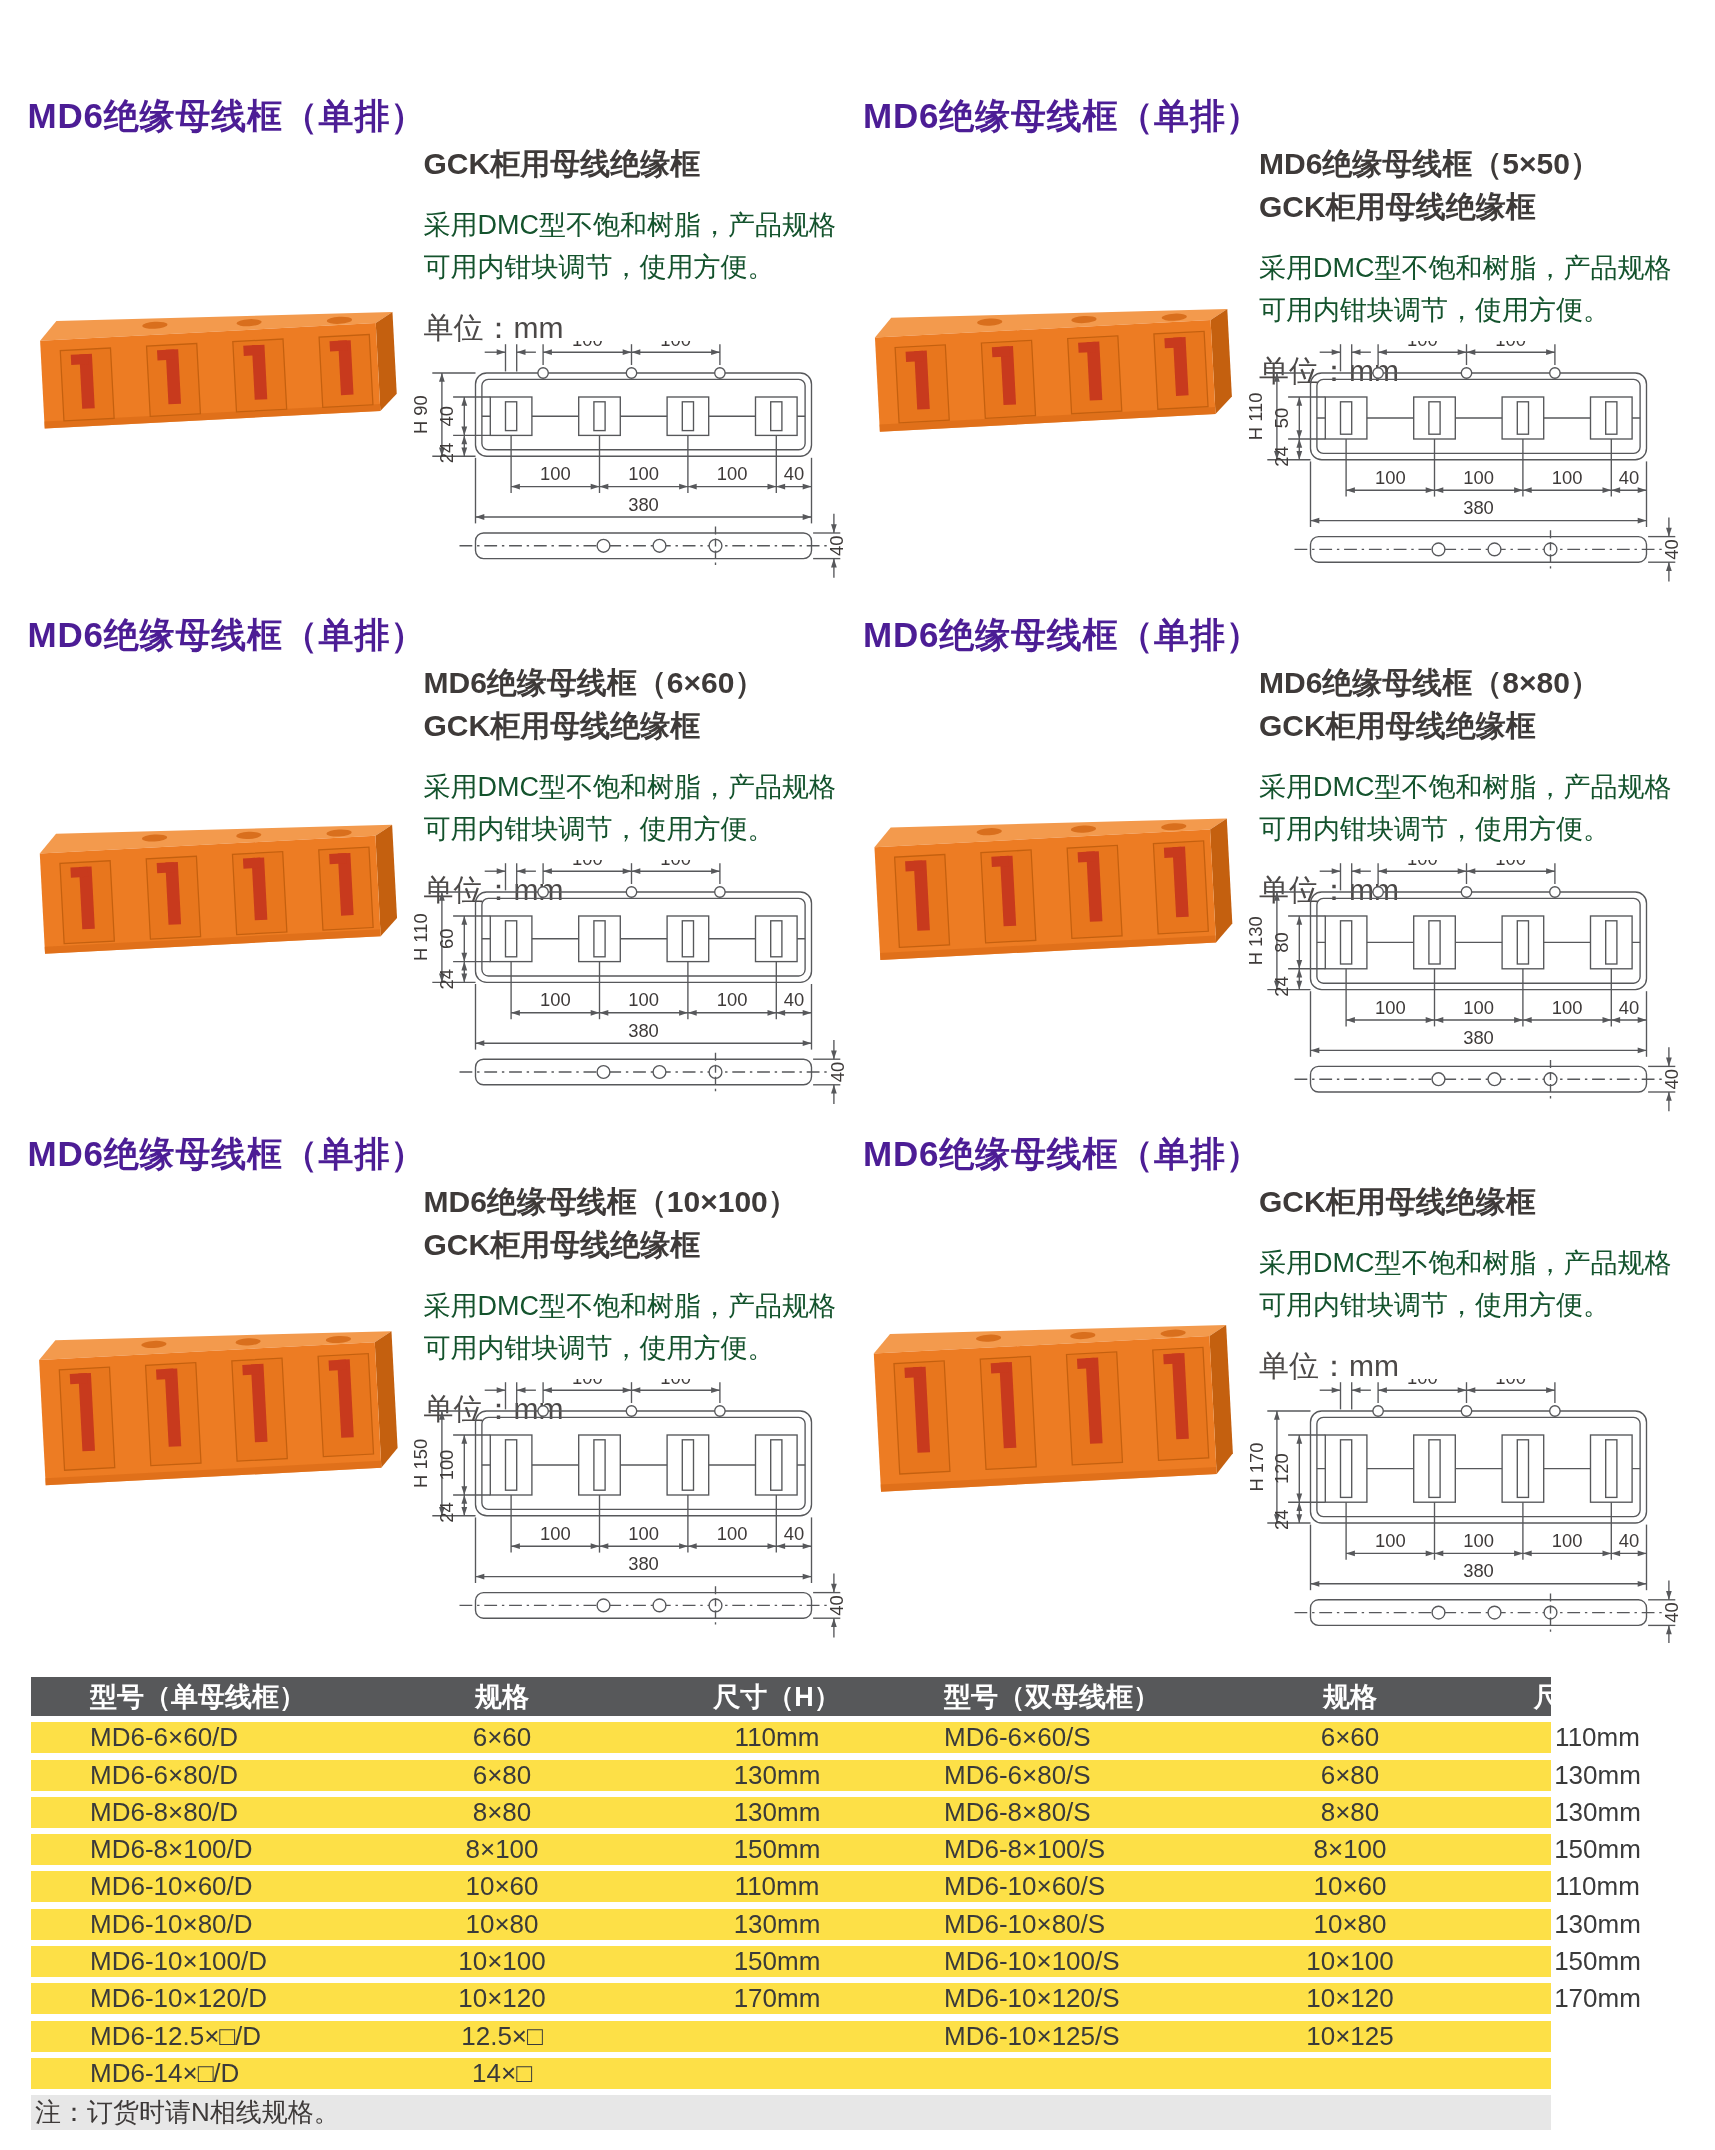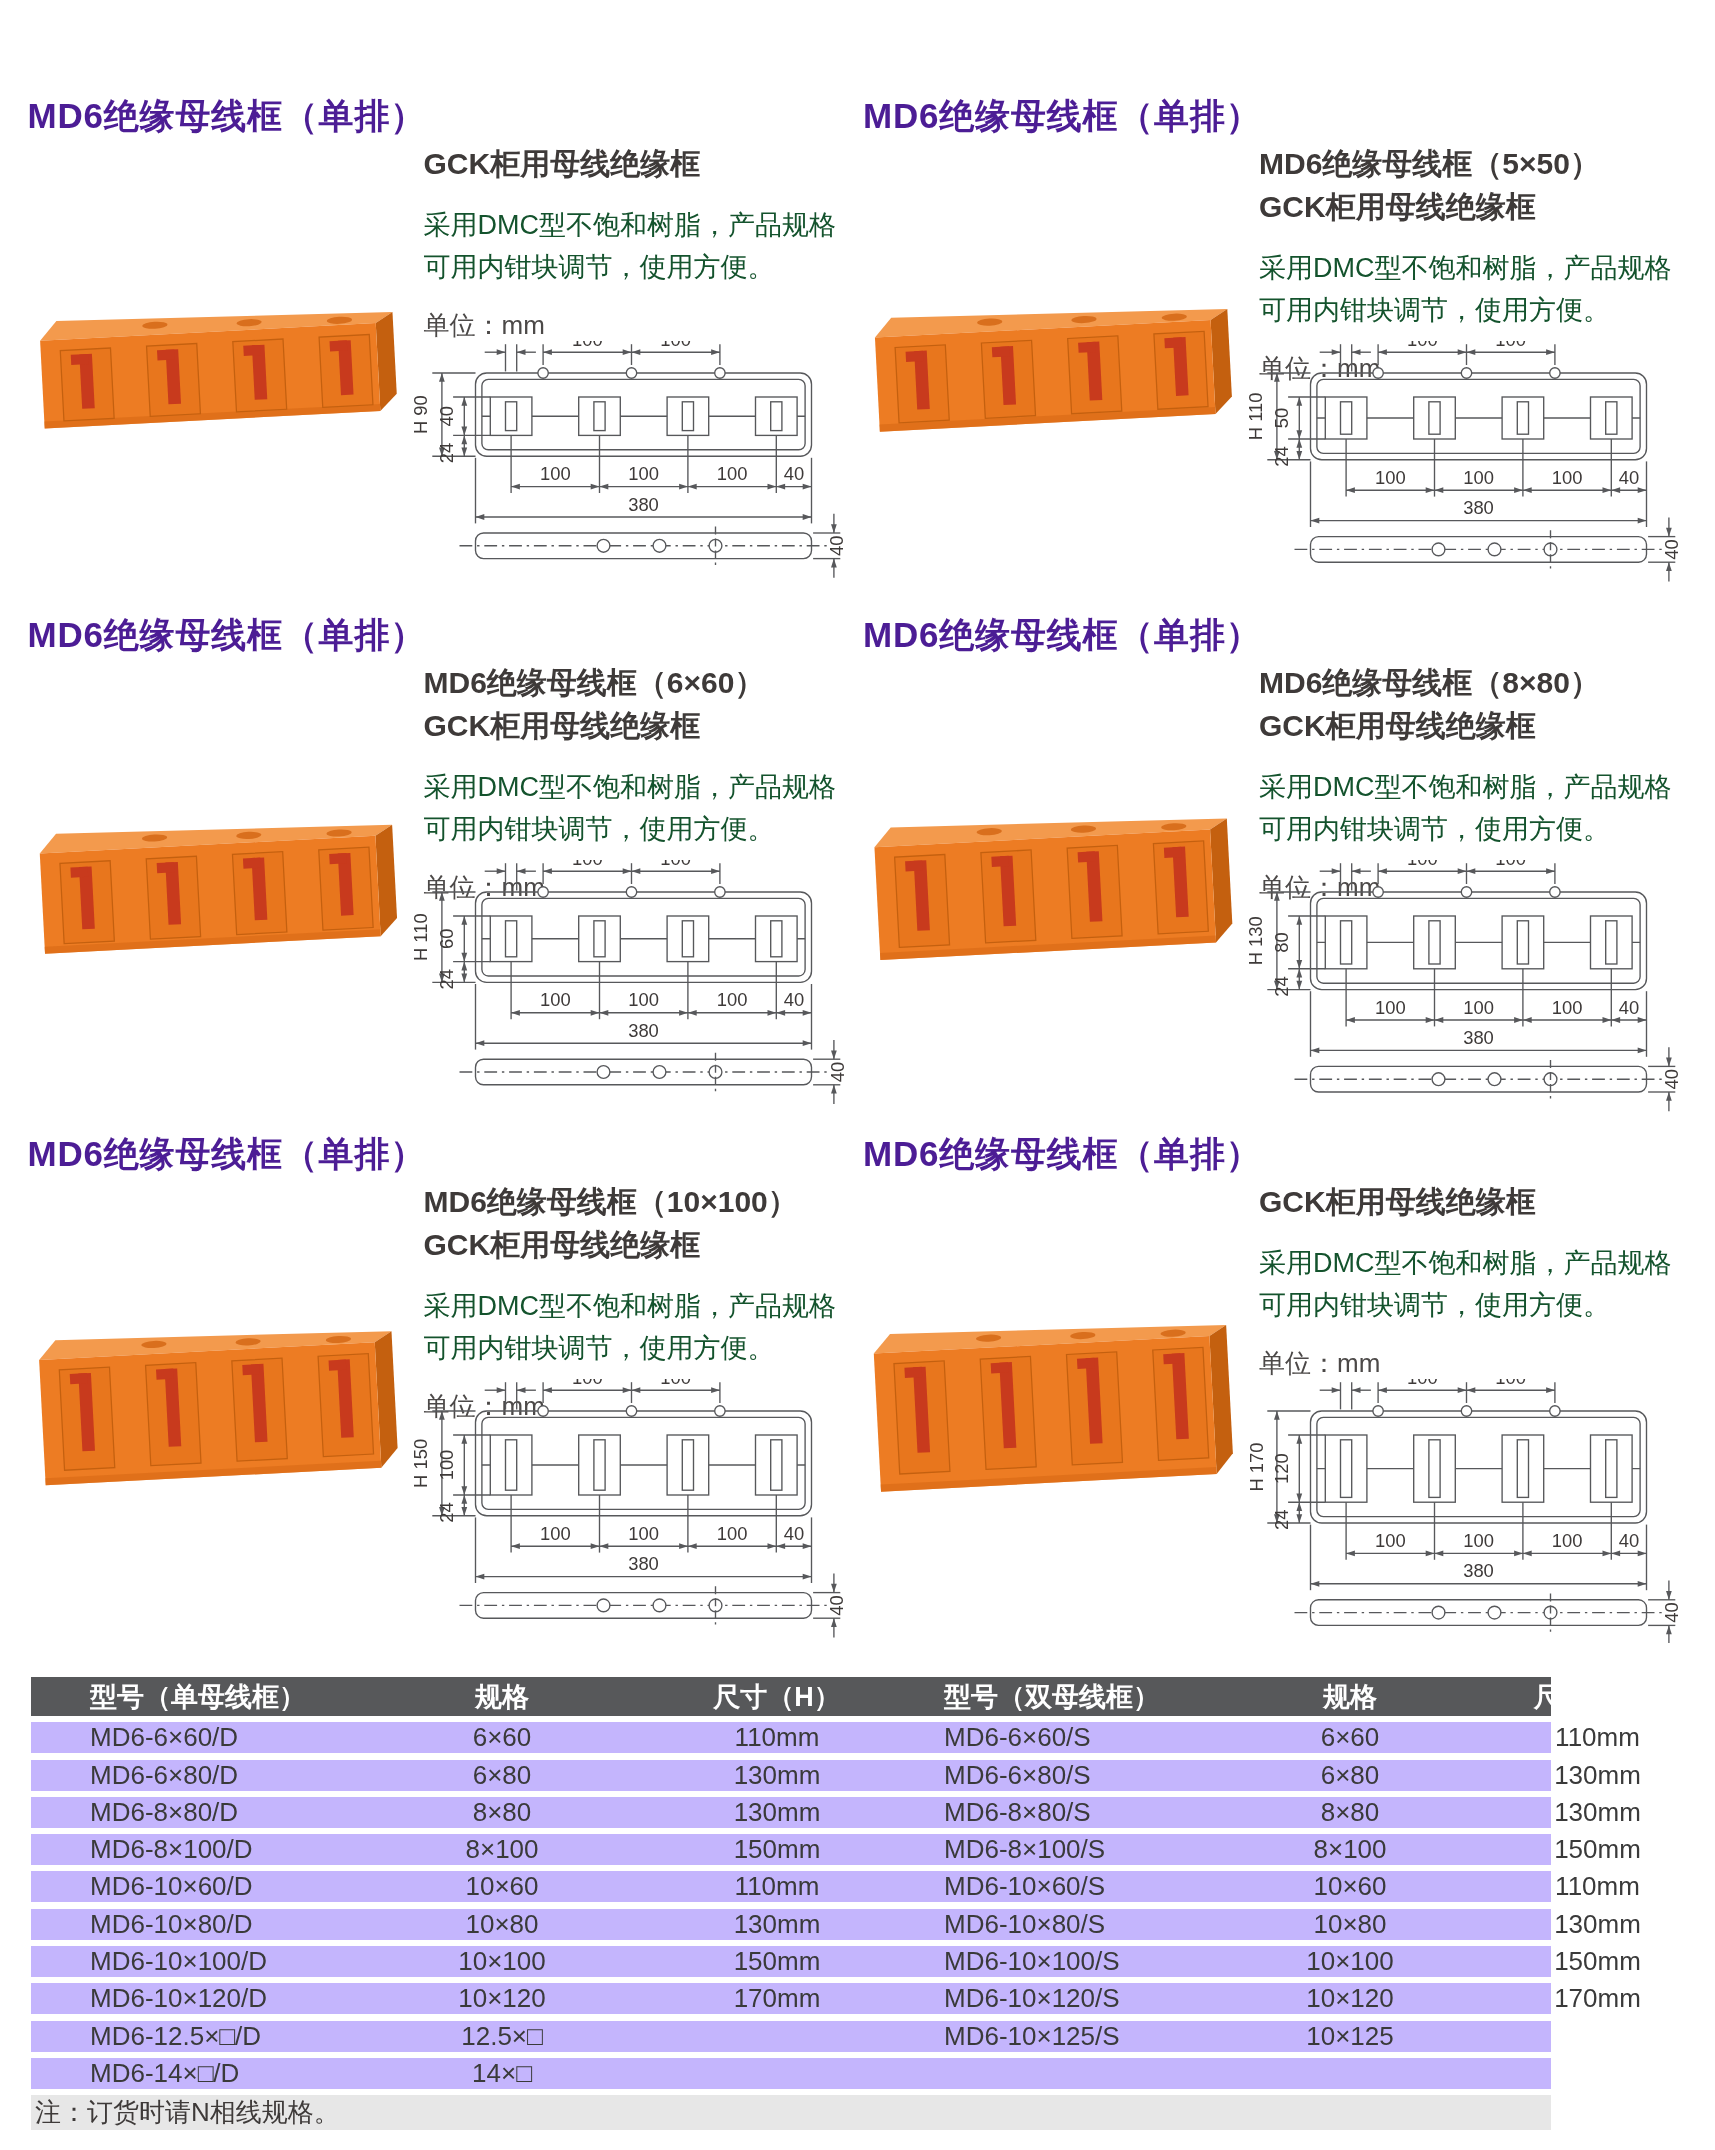--- a/index.html
+++ b/index.html
@@ -6,28 +6,28 @@
   body{font-family:"Liberation Sans","DejaVu Sans",sans-serif;-webkit-font-smoothing:antialiased;}
   .page{position:relative;width:1715px;height:2151px;background:#ffffff;overflow:hidden;}
 
   .cell{position:absolute;width:852px;height:520px;}
   .sec-head{position:absolute;left:0;top:0;font-size:35px;font-weight:bold;color:#4c1d95;letter-spacing:0.8px;white-space:nowrap;}
   .photo-wrap{position:absolute;left:0;top:141px;width:377px;height:283px;display:flex;align-items:center;justify-content:center;}
   .photo-wrap svg{width:377px;height:267px;}
   .prod-text{position:absolute;left:396px;top:49px;width:455px;}
   .p-title{font-size:30px;line-height:43px;font-weight:bold;color:#3e3a39;white-space:nowrap;}
   .p-desc{margin-top:19px;font-size:27px;line-height:42px;color:#14532d;white-space:nowrap;}
-  .p-unit{margin-top:20.4px;font-size:26px;color:#4c4948;}
+  .p-unit{margin-top:20.4px;font-size:30px;color:#4c4948;}
   .drawing-wrap{position:absolute;left:375px;top:248px;width:449px;height:264px;}
   .drawing-wrap svg{width:100%;height:100%;font-family:"Liberation Sans","DejaVu Sans",sans-serif;}
 
   .spec-table{position:absolute;left:31px;top:1677px;width:1520px;}
   .thead{display:grid;grid-template-columns:306px 330px 220px 306px 314px 181px;background:#57585a;height:39px;align-items:center;}
   .thead .tcell{color:#ffffff;font-weight:bold;font-size:27px;}
-  .trow{display:grid;grid-template-columns:306px 330px 220px 306px 314px 181px;background:#c4b5fd;height:31px;margin-top:6.3px;align-items:center;}
+  .trow{display:grid;grid-template-columns:306px 330px 220px 306px 314px 181px;background:#fde047;height:31px;margin-top:6.3px;align-items:center;}
   .tcell{font-size:26px;color:#3a3a3a;text-align:center;white-space:nowrap;}
   .tcell.c0{text-align:left;padding-left:59px;}
   .tcell.c3{text-align:left;padding-left:57px;}
   .note-row{background:#e7e7e7;height:35px;margin-top:6.3px;display:flex;align-items:center;}
   .note-text{font-size:26px;color:#3e3a39;padding-left:4px;}
 </style>
 </head>
 <body>
 
 <div class="page">

